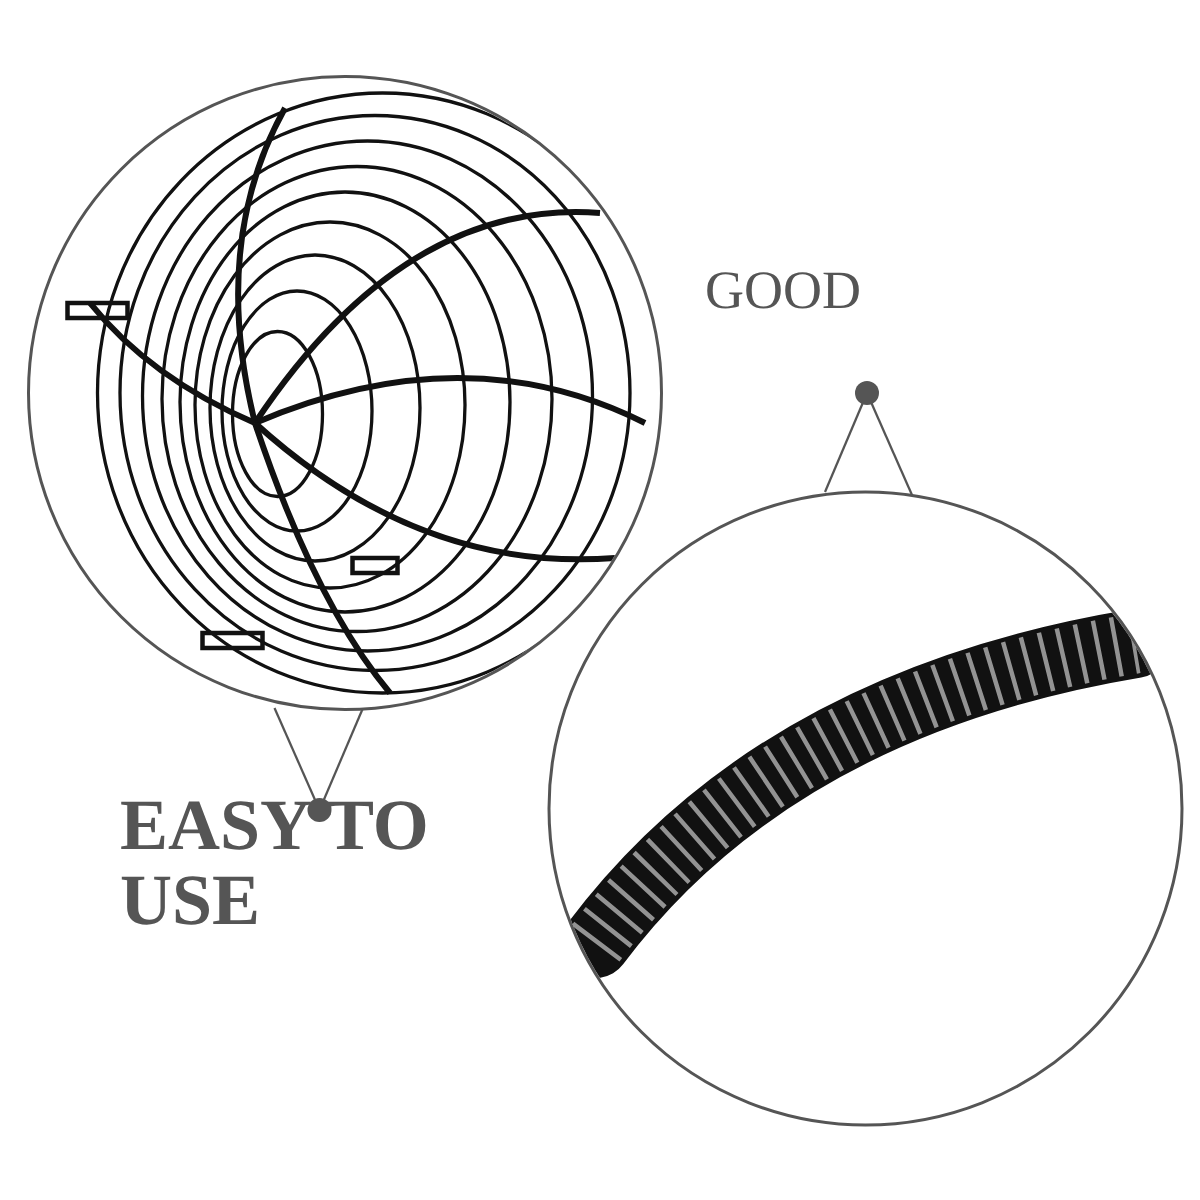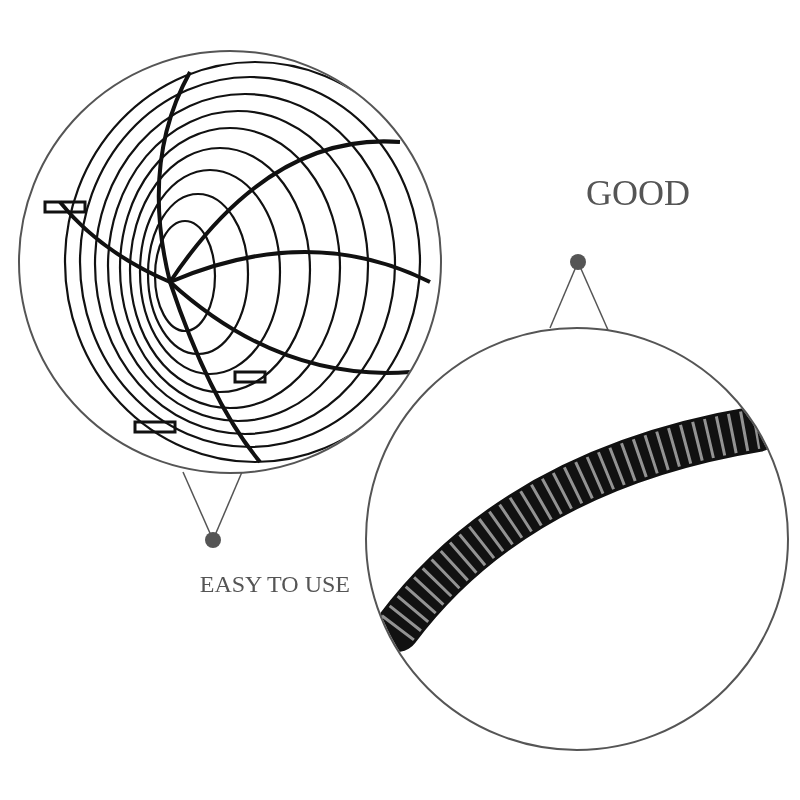--- a/index.html
+++ b/index.html
@@ -1,18 +1,18 @@
 <!DOCTYPE html>
 <html><head>
 <meta charset="utf-8">
 <style>
   html, body { margin:0; padding:0; background:#fff; }
   body { width:800px; height:800px; position:relative; overflow:hidden; }
   .circle { position:absolute; border:2px solid #555; border-radius:50%; background:#fff; overflow:hidden; }
-  .label { position:absolute; font-family:"Liberation Serif", "DejaVu Serif", serif; color:#555; text-align:right; line-height:1.05; }
+  .label { position:absolute; font-family:"Liberation Serif", "DejaVu Serif", serif; color:#555; text-align:left; line-height:1.05; }
   svg { position:absolute; left:0; top:0; }
 </style>
 </head>
 <body>
 
 <svg width="800" height="800">
   <line x1="578" y1="262" x2="550" y2="328" stroke="#555" stroke-width="1.5"></line>
   <line x1="578" y1="262" x2="608" y2="330" stroke="#555" stroke-width="1.5"></line>
   <circle cx="578" cy="262" r="8" fill="#555"></circle>
   <line x1="183" y1="472" x2="213" y2="540" stroke="#555" stroke-width="1.5"></line>
@@ -49,15 +49,15 @@
   <svg width="420" height="420" viewBox="0 0 420 420">
     <path d="M30 300 Q 150 140 390 100" fill="none" stroke="#111" stroke-width="46" stroke-linecap="round"></path>
     <path d="M30 300 Q 150 140 390 100" fill="none" stroke="#fff" stroke-width="40" stroke-dasharray="3 9" opacity="0.55"></path>
   </svg>
 </div>
 
 <div class="label" style="left:470px; top:175px; width:220px; font-size:36px;">
   <div>GOOD</div>
 </div>
 
-<div class="label" style="left:80px; top:572px; width:270px; font-size:24px;">
+<div class="label" style="left:80px; top:526px; width:270px; font-size:48px;font-weight:bold;">
   <div>EASY TO USE</div>
 </div>
 
 </body></html>

